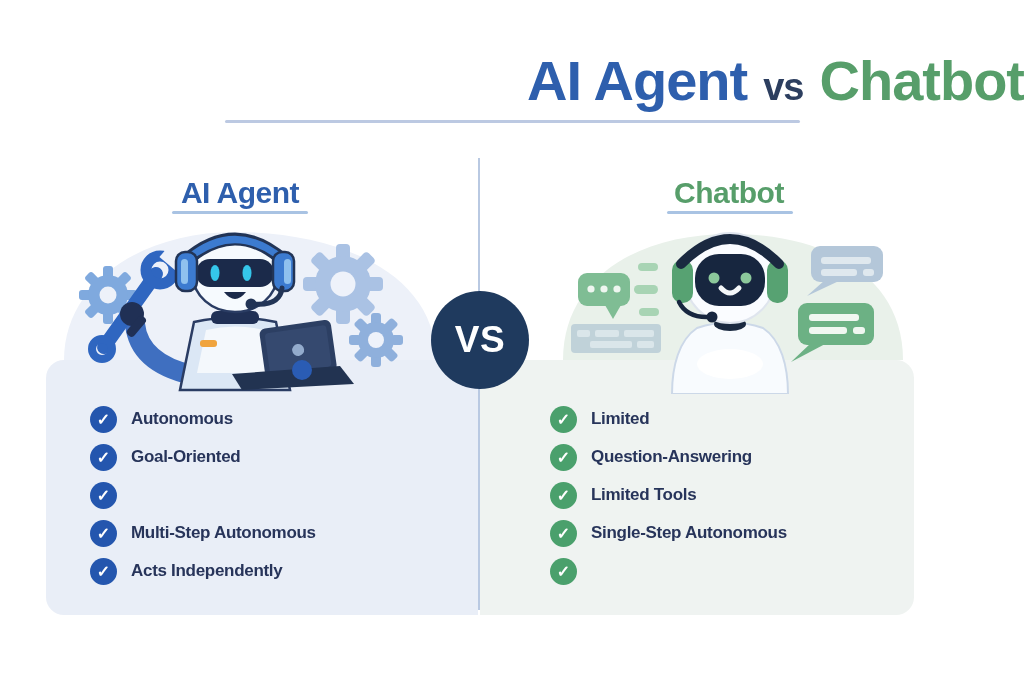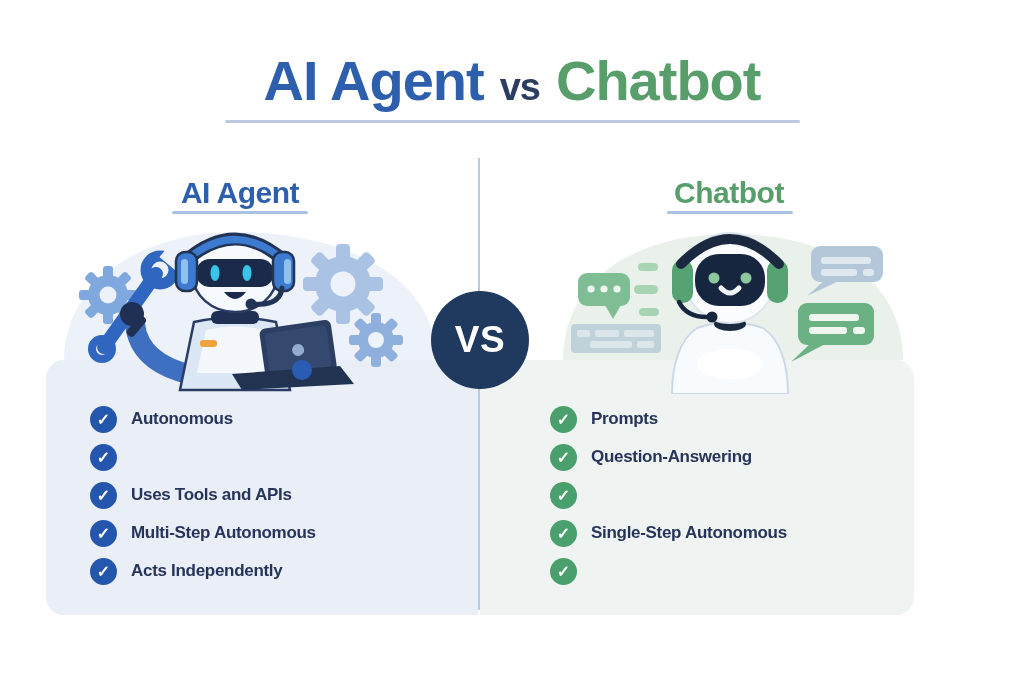--- a/index.html
+++ b/index.html
@@ -1,21 +1,21 @@
 <!DOCTYPE html>
 <html><head>
 <meta charset="utf-8">
 <style>
   * { margin:0; padding:0; box-sizing:border-box; }
   html,body { background:#ffffff; }
   body { font-family:"Liberation Sans", sans-serif; }
   #canvas { position:relative; width:1024px; height:683px; background:#ffffff; overflow:hidden; }
 
   
-  .main-title { position:absolute; top:48px; left:0; width:1024px; text-align:center;
+  .main-title { position:absolute; top:48px; left:0; width:1024px; text-align:right;
                 font-weight:bold; letter-spacing:-1px; white-space:nowrap; }
   .t-agent   { font-size:56px; color:#2e5fad; }
   .t-vs      { font-size:38px; color:#2c3e5f; margin:0 16px; }
   .t-chatbot { font-size:56px; color:#579e6a; }
   .title-underline { position:absolute; left:225px; top:120px; width:575px; height:3px;
                      background:#bcc9e2; border-radius:2px; }
 
   
   .col-header { position:absolute; top:176px; width:220px; text-align:center;
                 font-size:30px; font-weight:bold; letter-spacing:-0.5px; }
@@ -226,46 +226,47 @@
     </g>
   </svg>
 
   <div class="feature-list agent">
     <div class="row">
       <span class="check blue">✓</span>
       <span class="label">Autonomous</span>
     </div>
     <div class="row">
       <span class="check blue">✓</span>
-    </div>
-    <div class="row">
-      <span class="check blue">✓</span>
-      <span class="label">Uses Tools and APIs</span>
+      <span class="label">Goal-Oriented</span>
+    </div>
+    <div class="row">
+      <span class="check blue">✓</span>
     </div>
     <div class="row">
       <span class="check blue">✓</span>
       <span class="label">Multi-Step Autonomous</span>
     </div>
     <div class="row">
       <span class="check blue">✓</span>
       <span class="label">Acts Independently</span>
     </div>
   </div>
 
   <div class="feature-list chatbot">
     <div class="row">
       <span class="check green">✓</span>
-      <span class="label">Prompts</span>
+      <span class="label">Limited</span>
     </div>
     <div class="row">
       <span class="check green">✓</span>
       <span class="label">Question-Answering</span>
     </div>
     <div class="row">
       <span class="check green">✓</span>
+      <span class="label">Limited Tools</span>
     </div>
     <div class="row">
       <span class="check green">✓</span>
       <span class="label">Single-Step Autonomous</span>
     </div>
     <div class="row">
       <span class="check green">✓</span>
     </div>
   </div>
 

